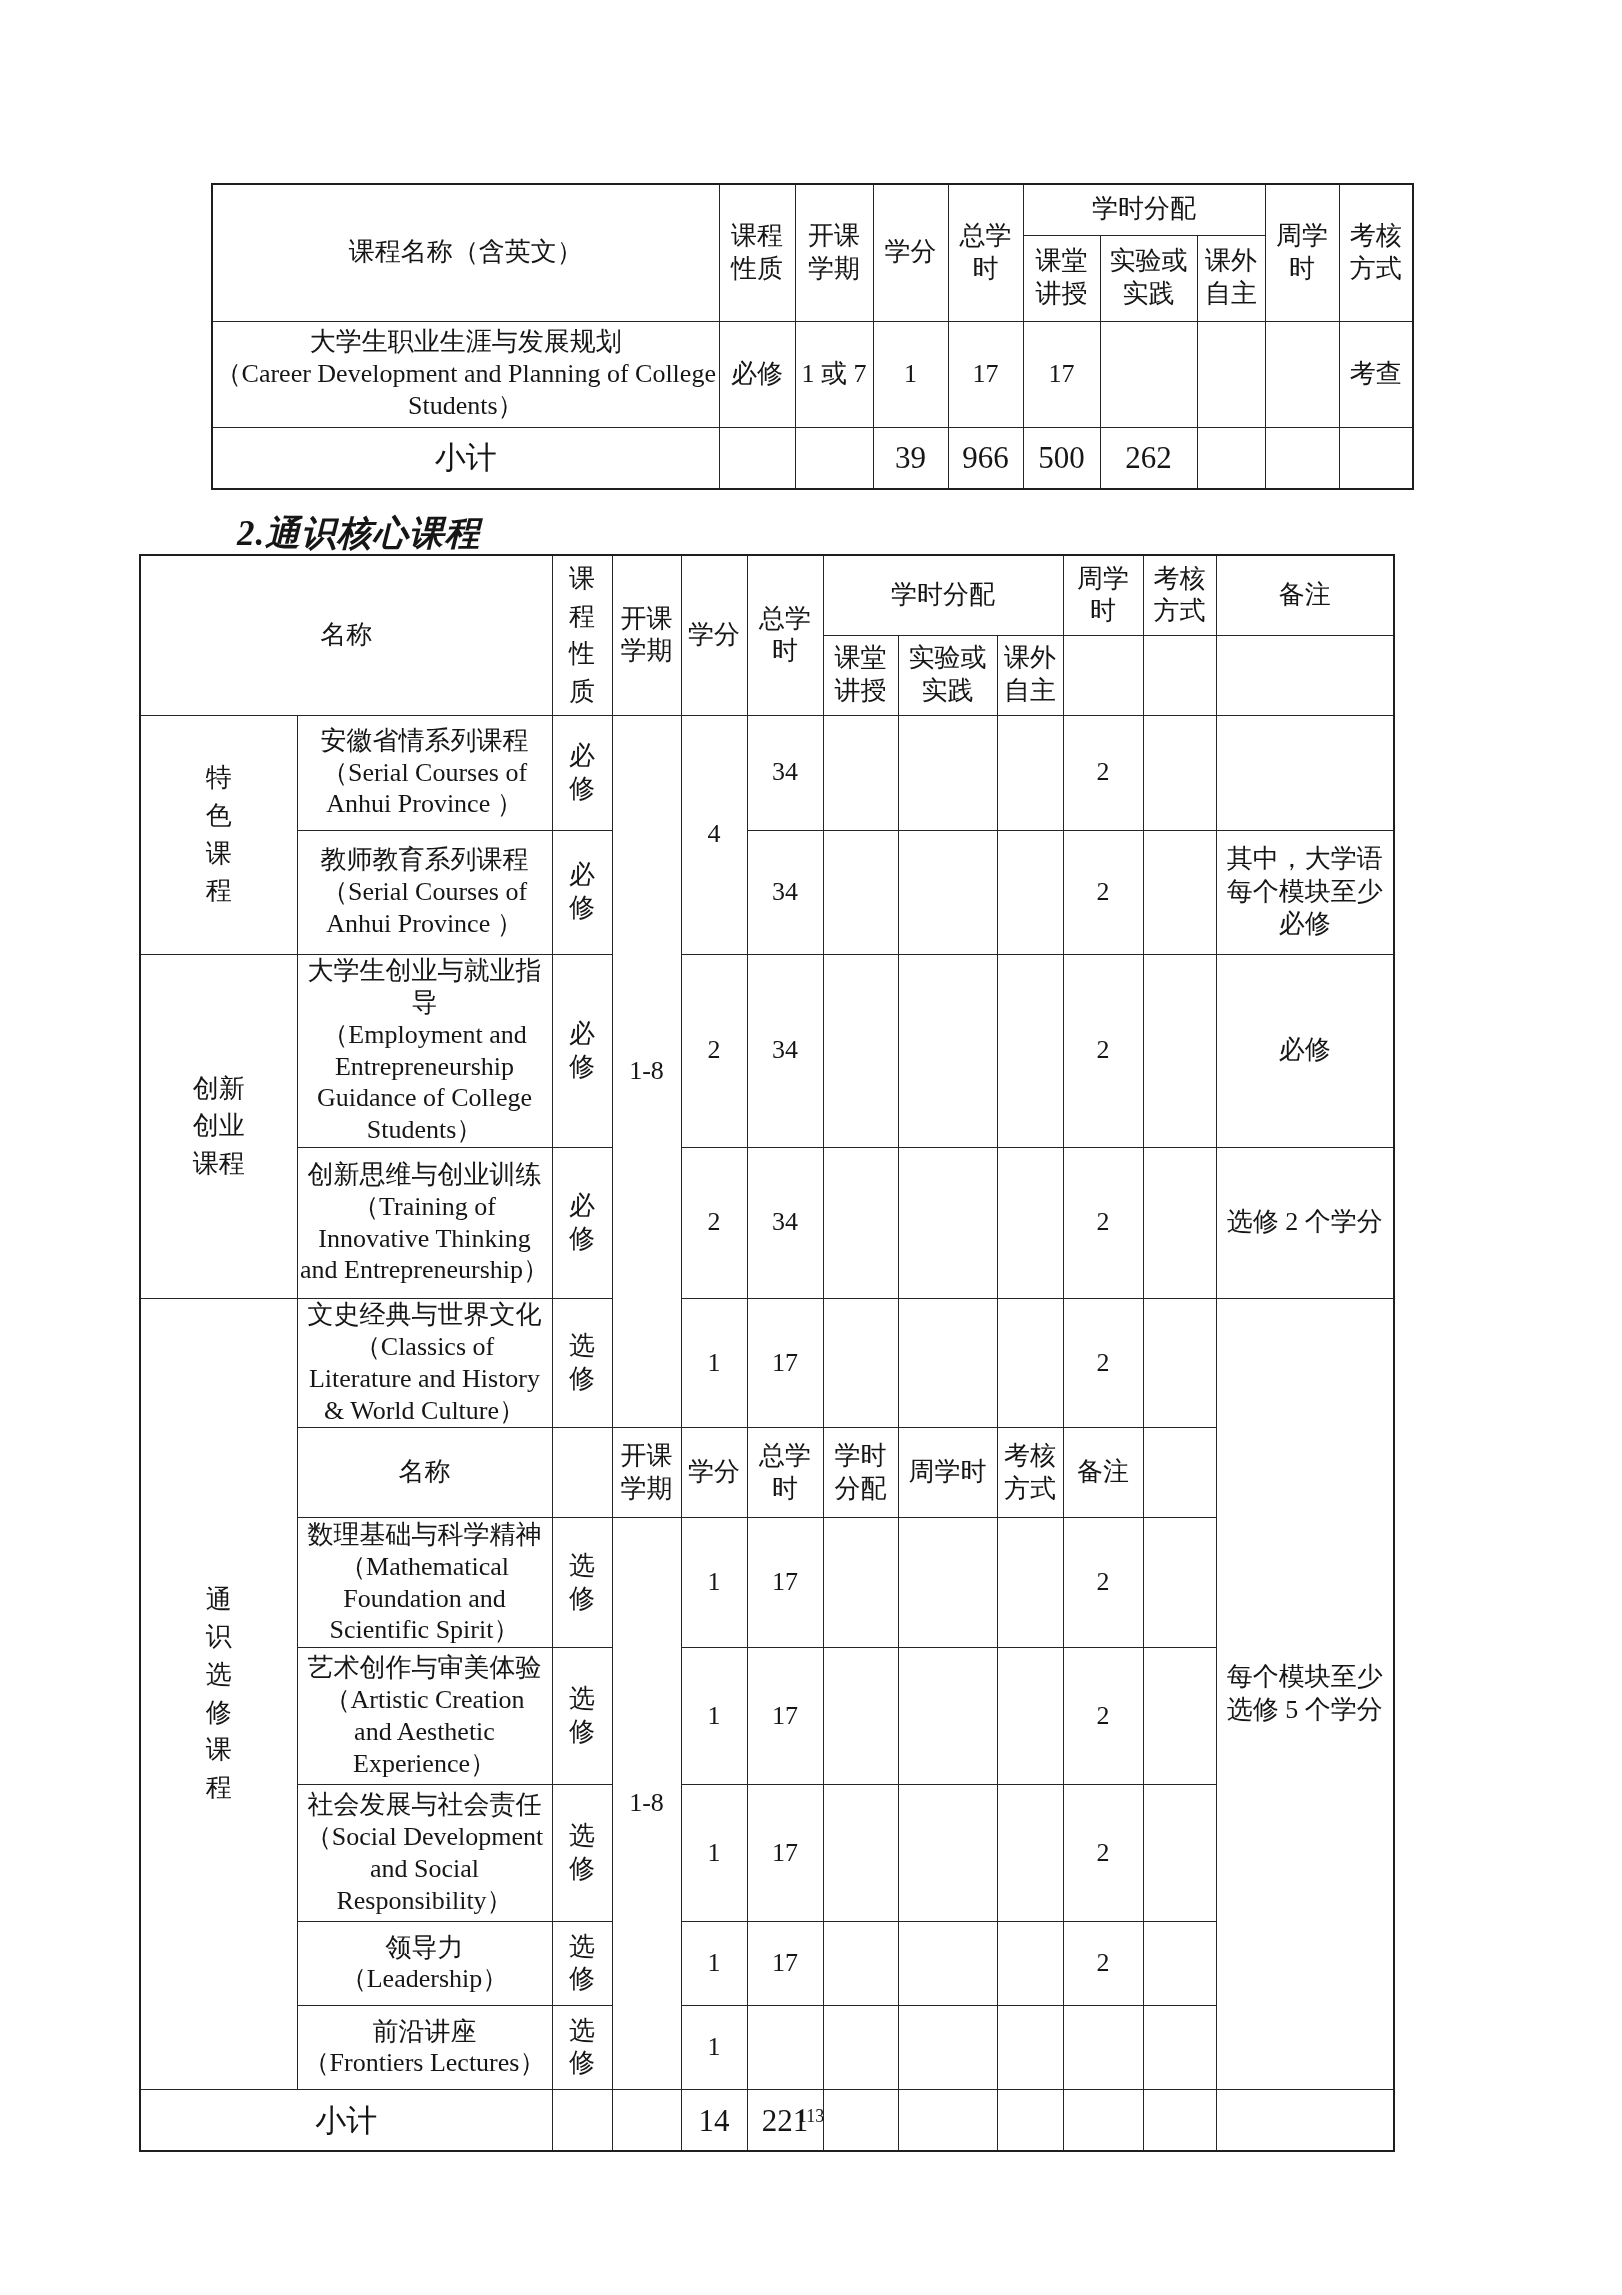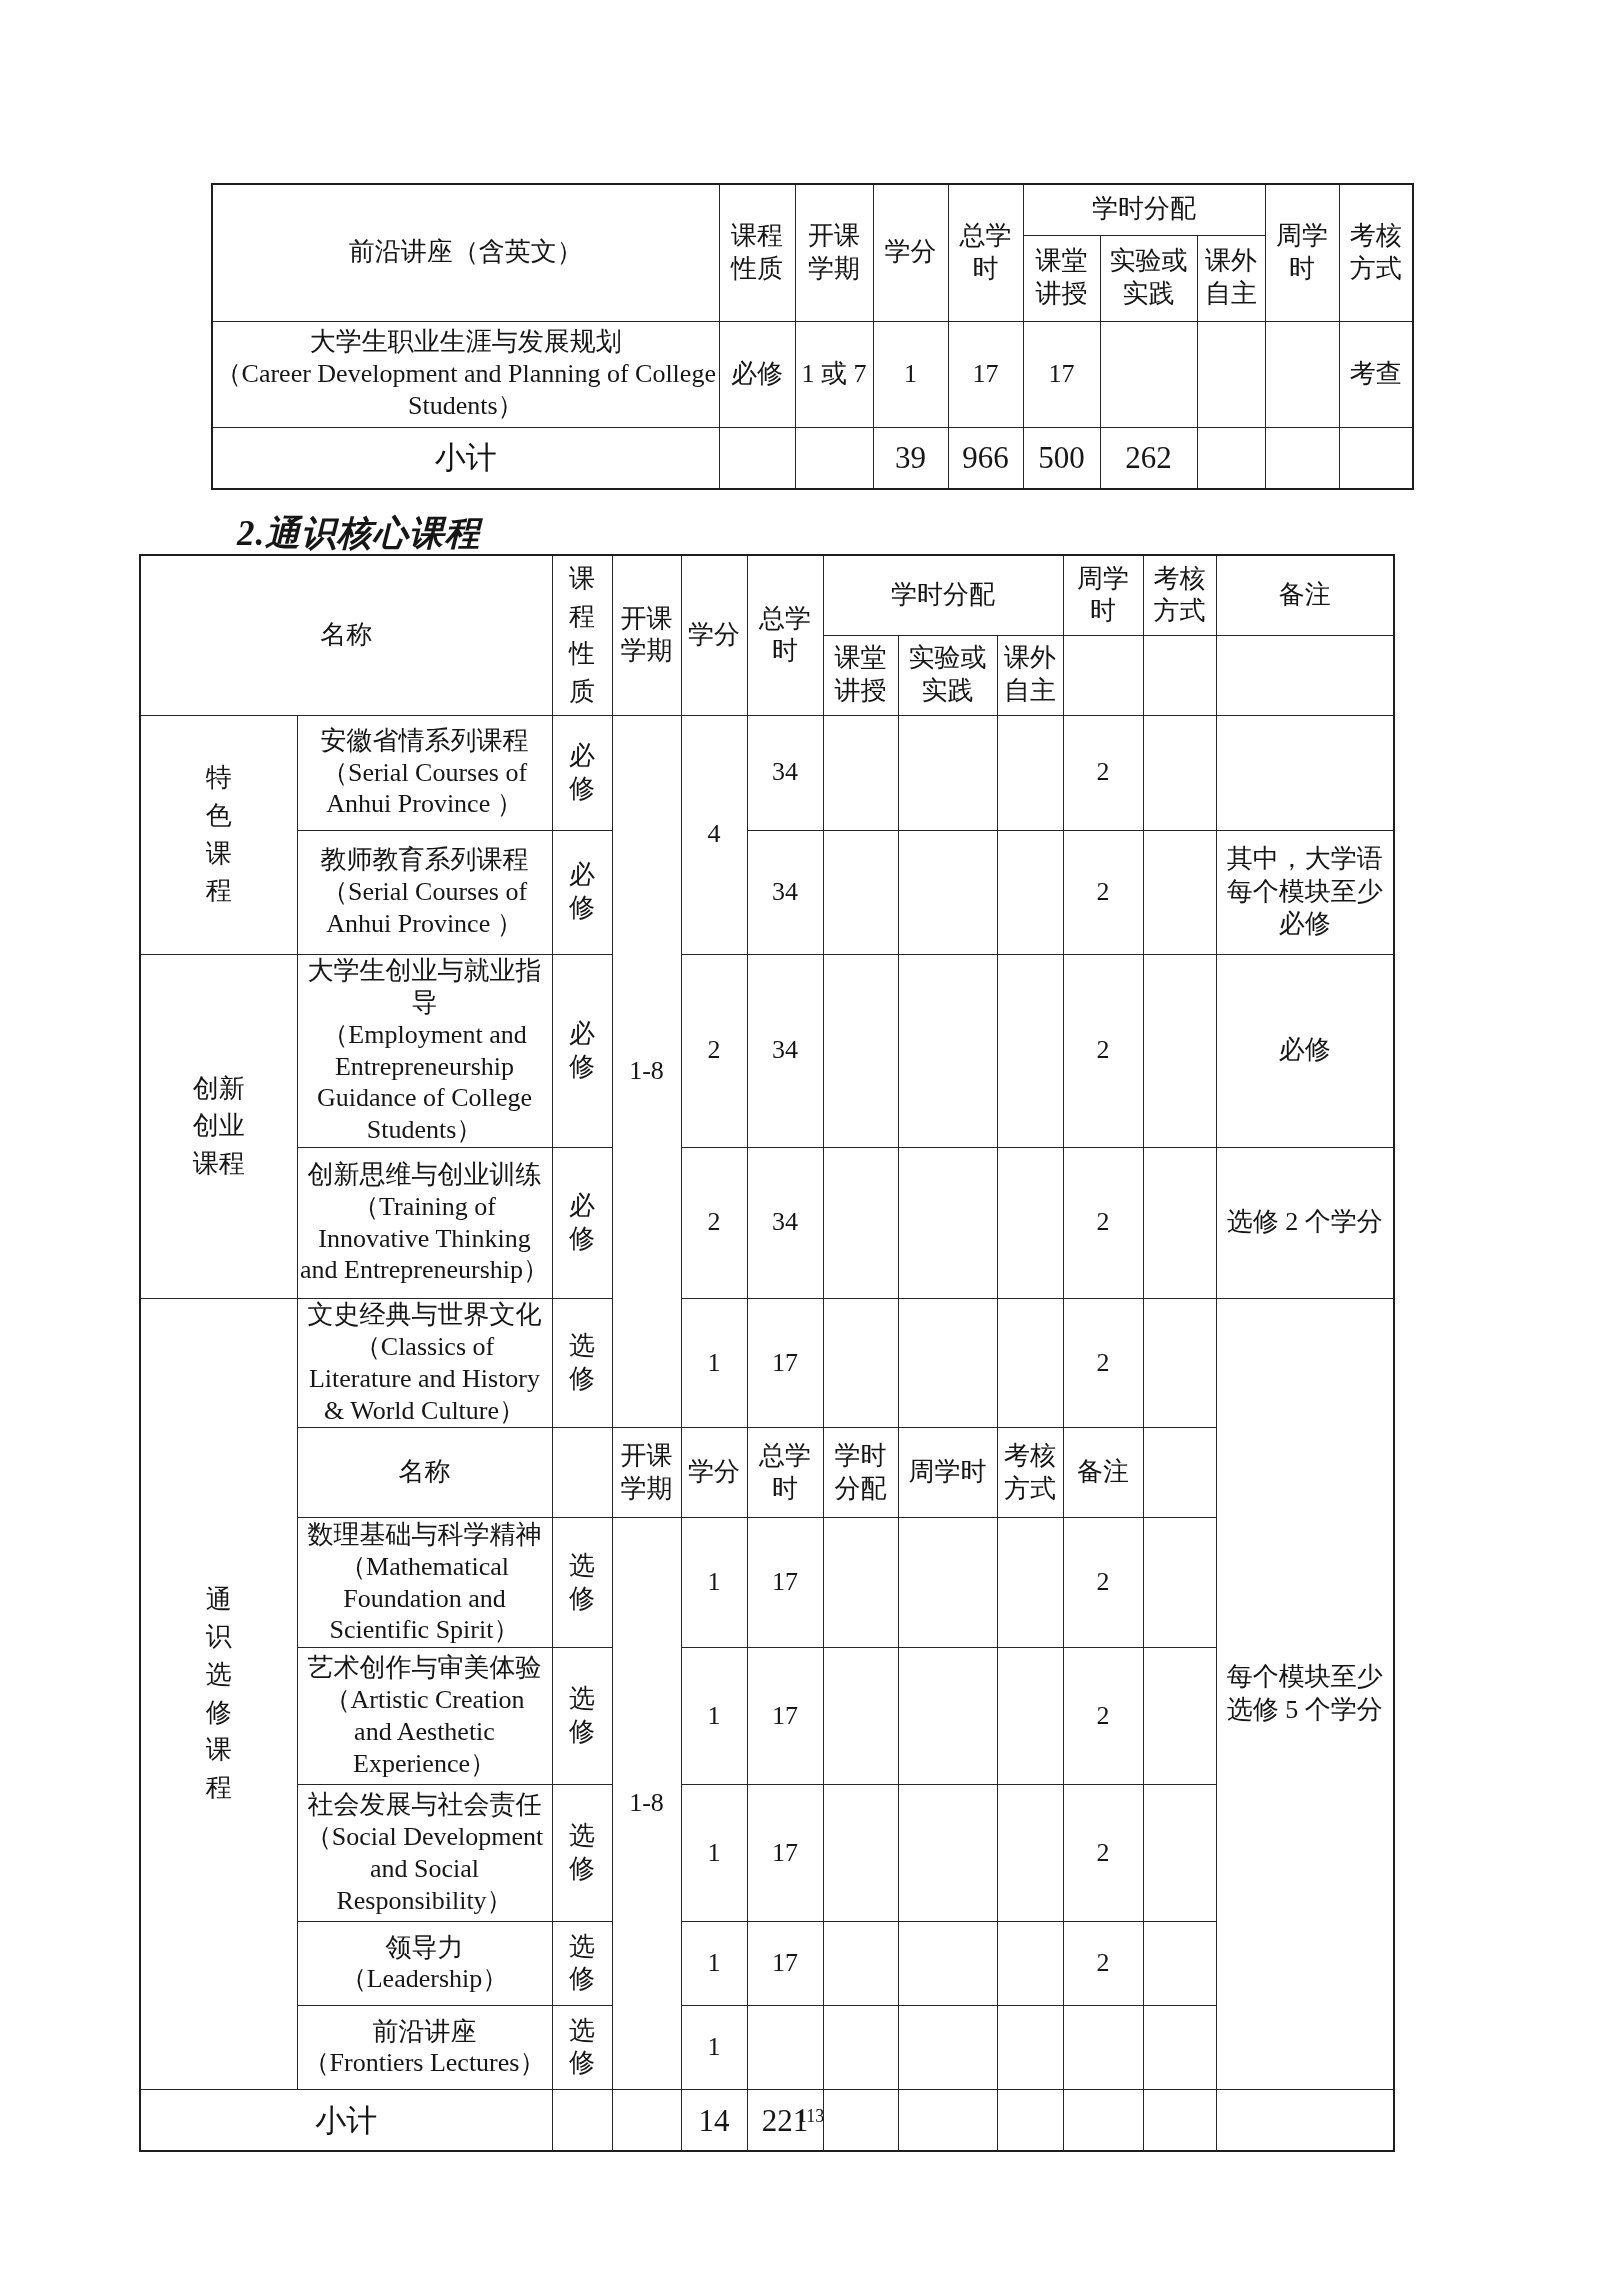--- a/index.html
+++ b/index.html
@@ -56,21 +56,21 @@
       <col style="width:75px">
       <col style="width:75px">
     <col style="width:77px">
       <col style="width:97px">
       <col style="width:68px">
       <col style="width:74px">
       <col style="width:74px">
   </colgroup>
   <tbody>
       <tr style="height:51px">
-    <td rowspan="2">前沿讲座（含英文）</td>
+    <td rowspan="2">课程名称（含英文）</td>
     <td rowspan="2">课程
 性质</td>
     <td rowspan="2">开课
 学期</td>
     <td rowspan="2">学分</td>
     <td rowspan="2">总学
 时</td>
     <td colspan="3">学时分配</td>
     <td rowspan="2">周学
 时</td>

